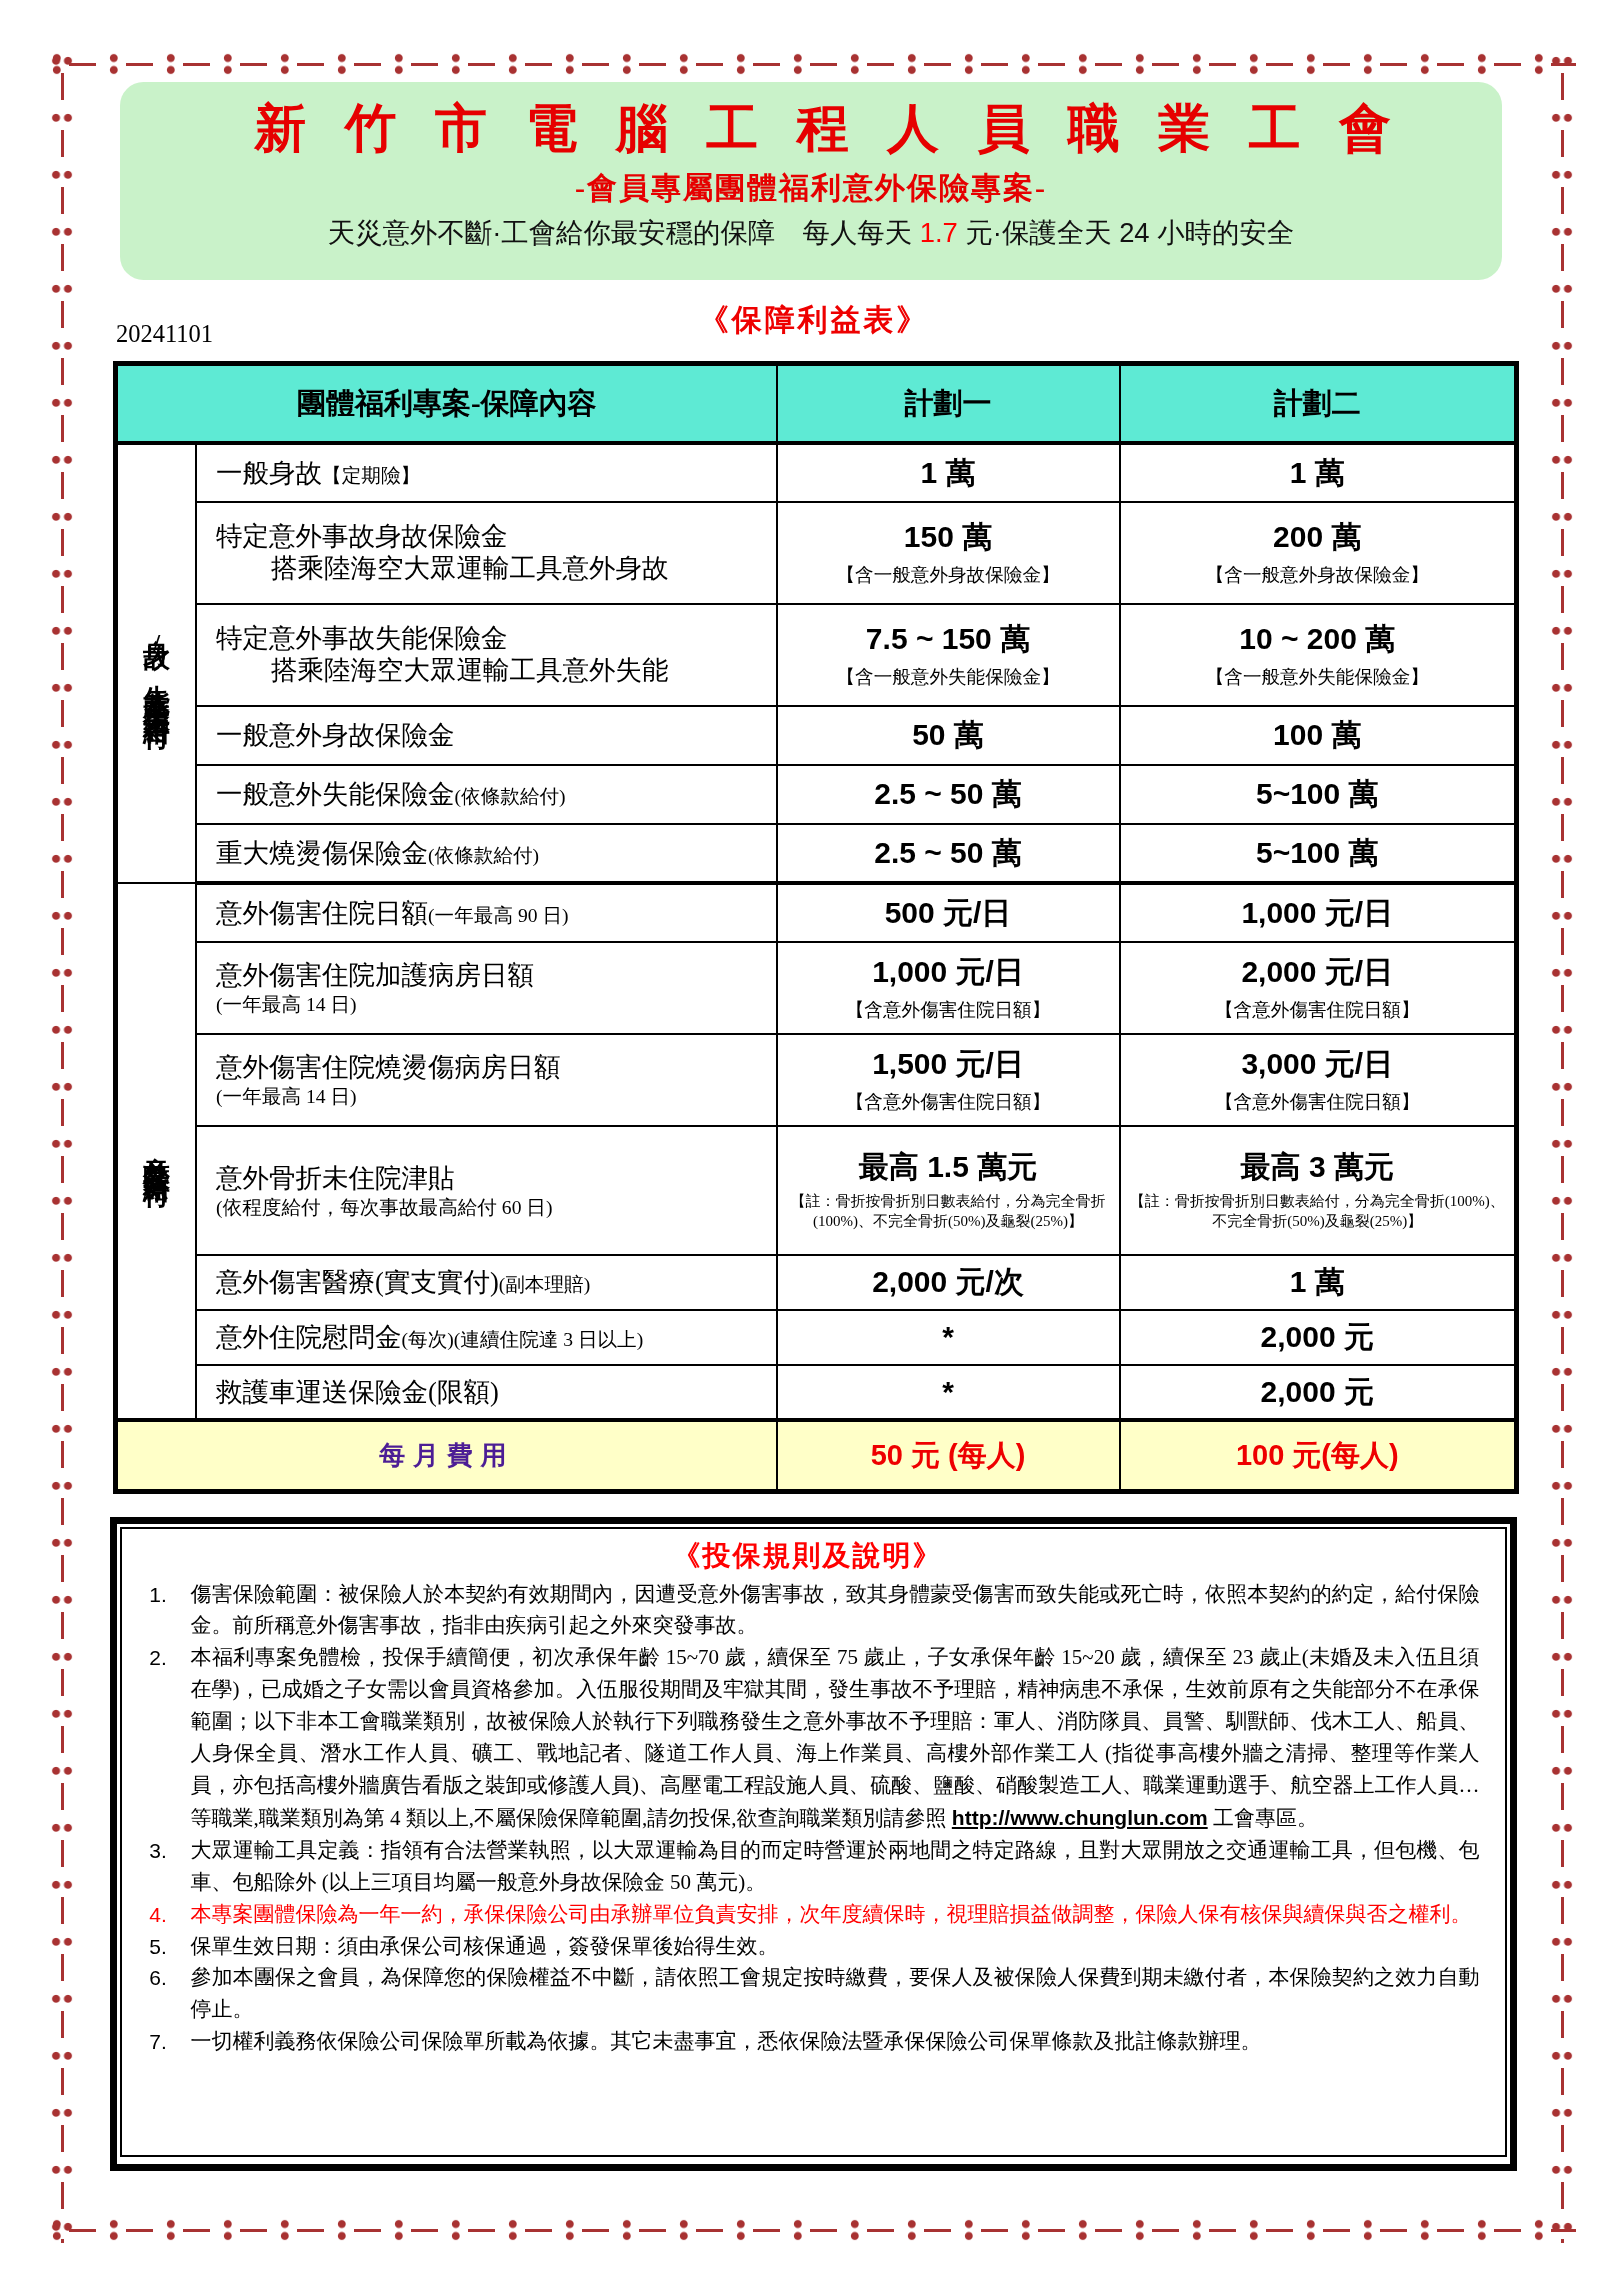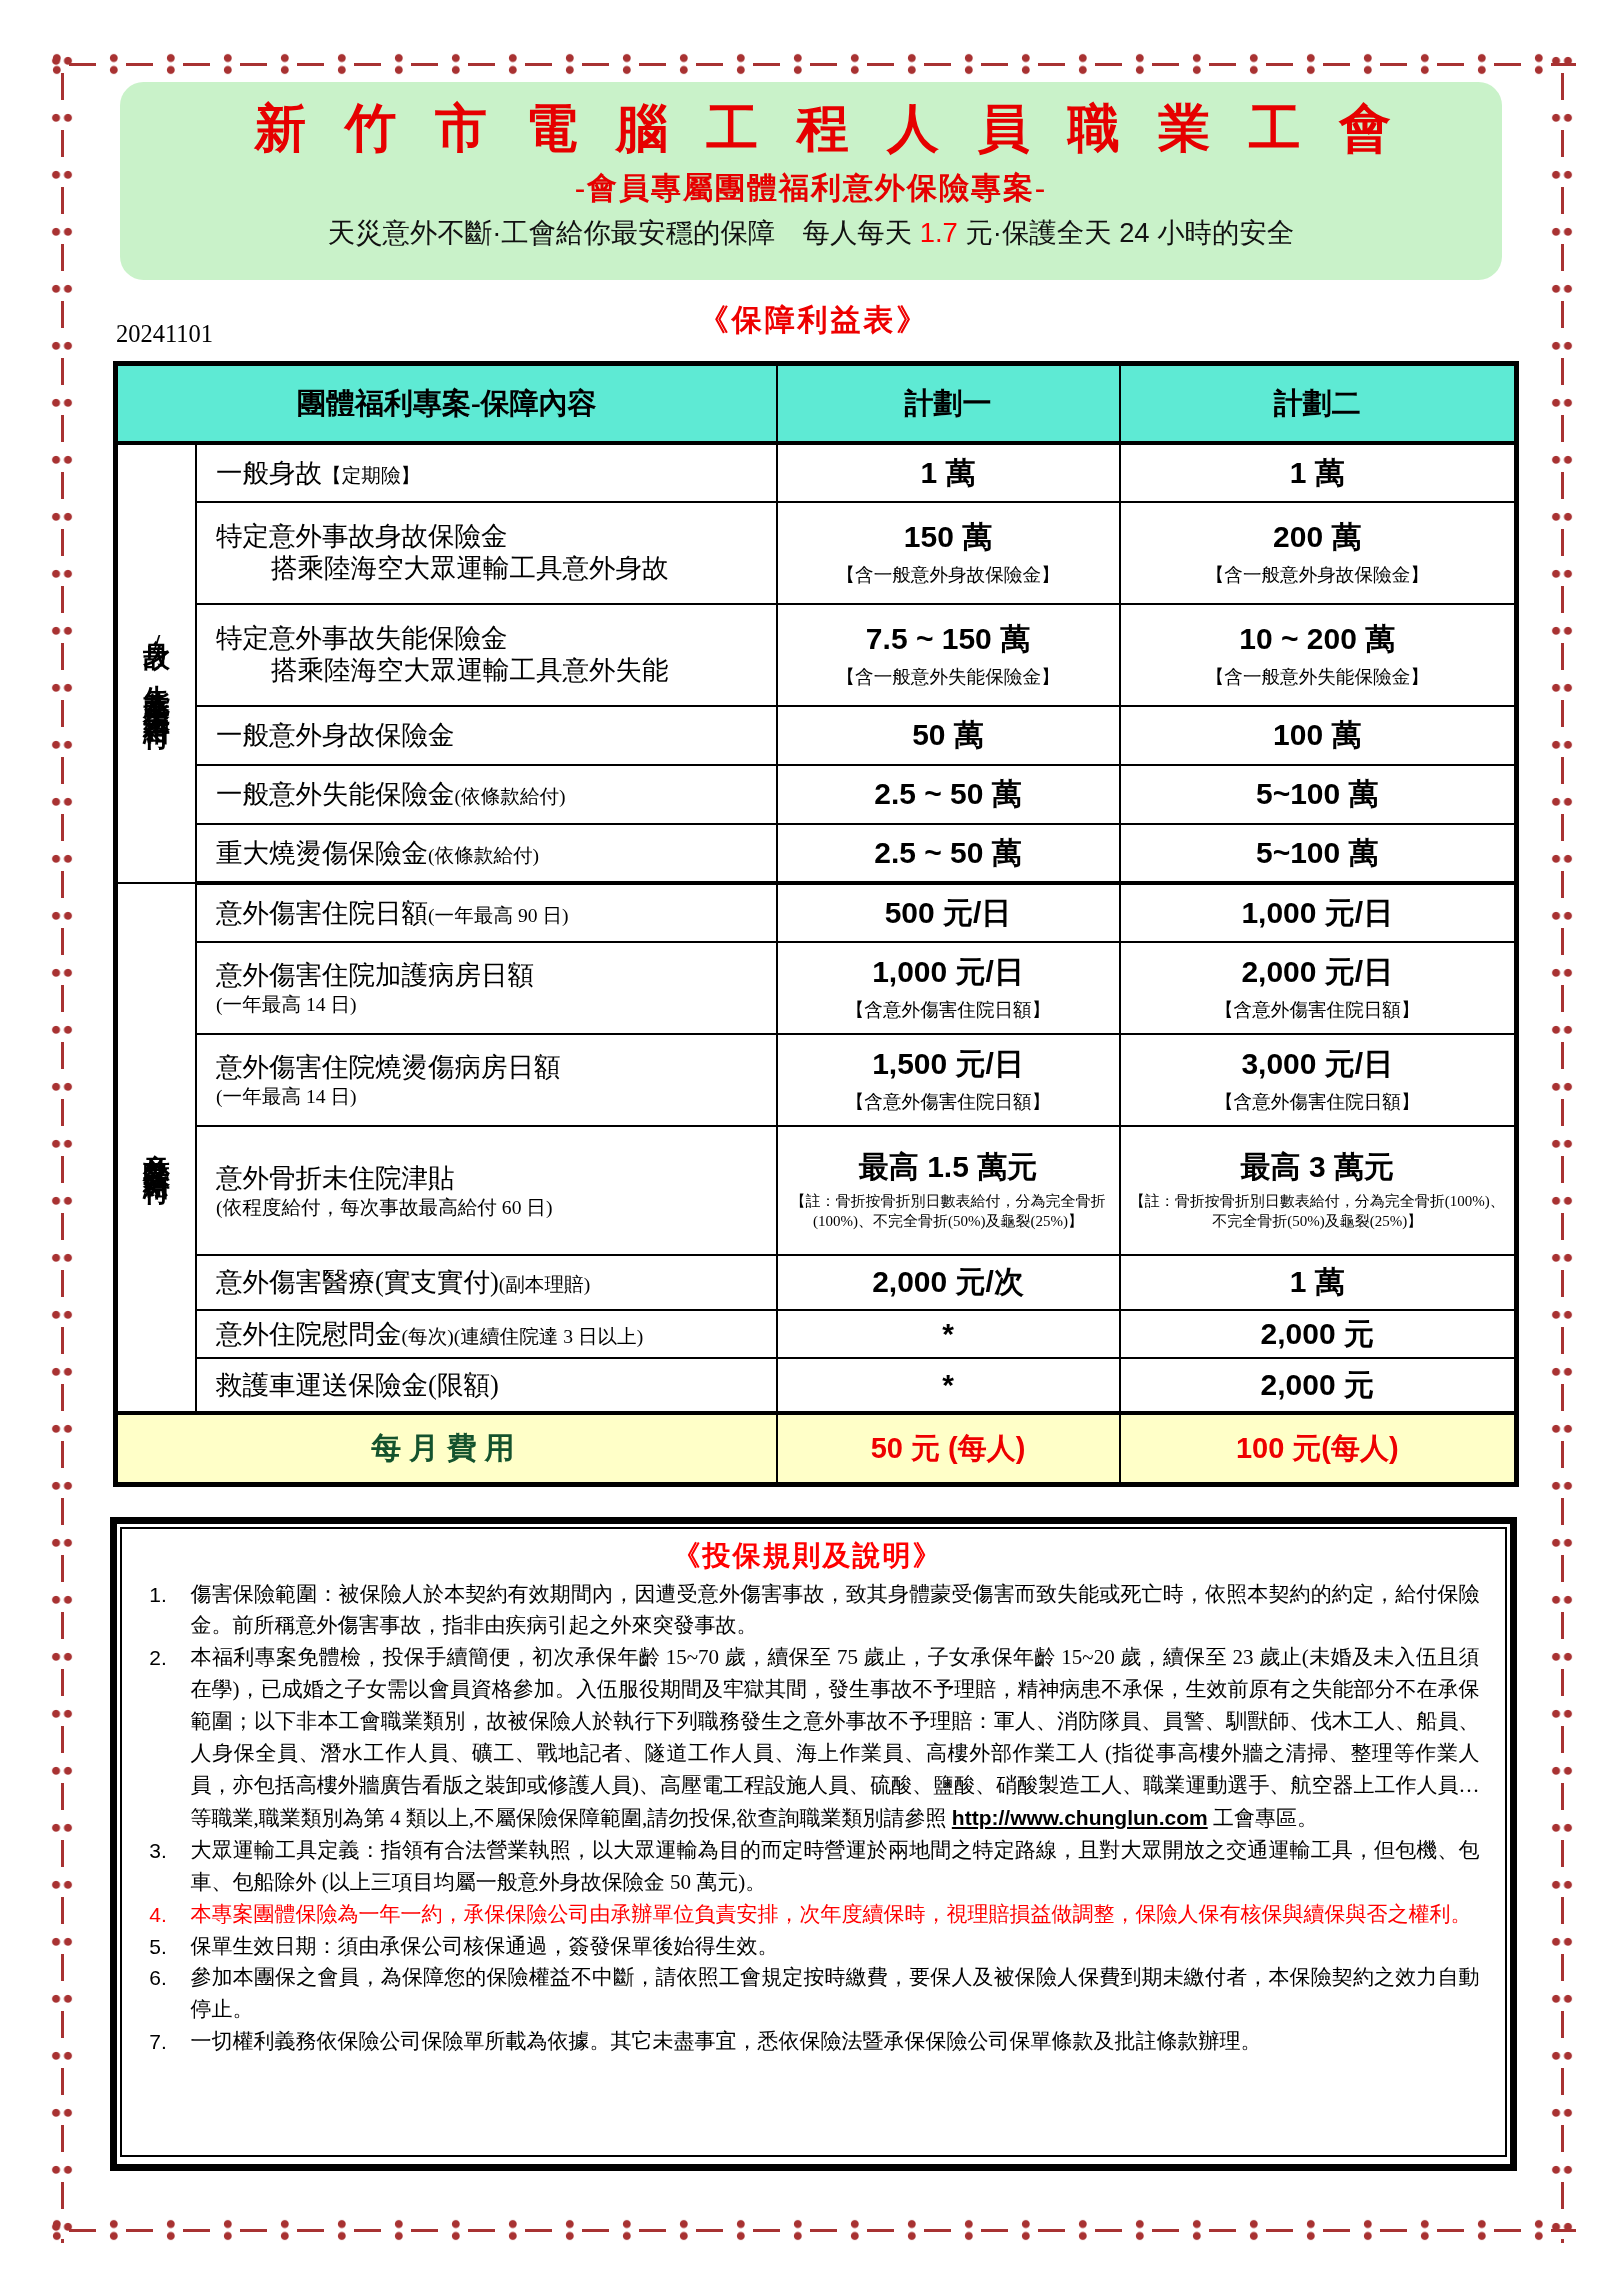--- a/index.html
+++ b/index.html
@@ -68,21 +68,21 @@
   td.label-cell { padding-left:19.6px; padding-right:5.9px; }
   .lab-line { line-height:1.3; }
   .lab-line.indent { padding-left:55px;font-family:Liberation Mono, monospace; }
   .seg-lg { font-size:26.5px; }
   .seg-sm { font-size:19.6px; }
   td.plan-cell { text-align:center; padding:2px 3.9px; }
   .val { font-size:30px; font-weight:bold; font-family:"Liberation Sans", sans-serif; line-height:1.15; }
   .note { font-size:18.6px; line-height:1.25; margin-top:8px; }
   .note.note-sm { font-size:15px; line-height:1.3; }
   tr.fee-row td { background:#ffffc8; border-top:4.9px solid #000; height:65px; }
-  td.fee-label { text-align:center; color:#14532d; font-size:30px; font-weight:bold; letter-spacing:7.8px; }
+  td.fee-label { text-align:center; color:#4c1d95; font-size:26px; font-weight:bold; letter-spacing:7.8px; }
   td.fee-val { text-align:center; color:#ee0000; font-size:29px; font-weight:bold; font-family:"Liberation Sans", sans-serif; }
   
   .rules-outer {
     position:absolute; left:110px; top:1517px; width:1407px; height:654px;
     border:7.8px solid #000; box-sizing:border-box; background:#fff;
   }
   .rules-inner {
     border:2px solid #000; margin:2.9px; height:calc(100% - 9.8px);
     box-sizing:border-box; padding:7.8px 25.5px 7.8px 13.7px; overflow:hidden;
   }
@@ -258,21 +258,21 @@
         <td class="label-cell">
           <div class="lab-line"><span class="seg-lg">意外傷害醫療(實支實付)</span><span class="seg-sm">(副本理賠)</span></div>
         </td>
         <td class="plan-cell">
           <div class="val">2,000 元/次</div>
         </td>
         <td class="plan-cell">
           <div class="val">1 萬</div>
         </td>
       </tr>
-      <tr style="height: 48px;">
+      <tr style="height: 55px;">
         <td class="label-cell">
           <div class="lab-line"><span class="seg-lg">意外住院慰問金</span><span class="seg-sm">(每次)(連續住院達 3 日以上)</span></div>
         </td>
         <td class="plan-cell">
           <div class="val">*</div>
         </td>
         <td class="plan-cell">
           <div class="val">2,000 元</div>
         </td>
       </tr>

